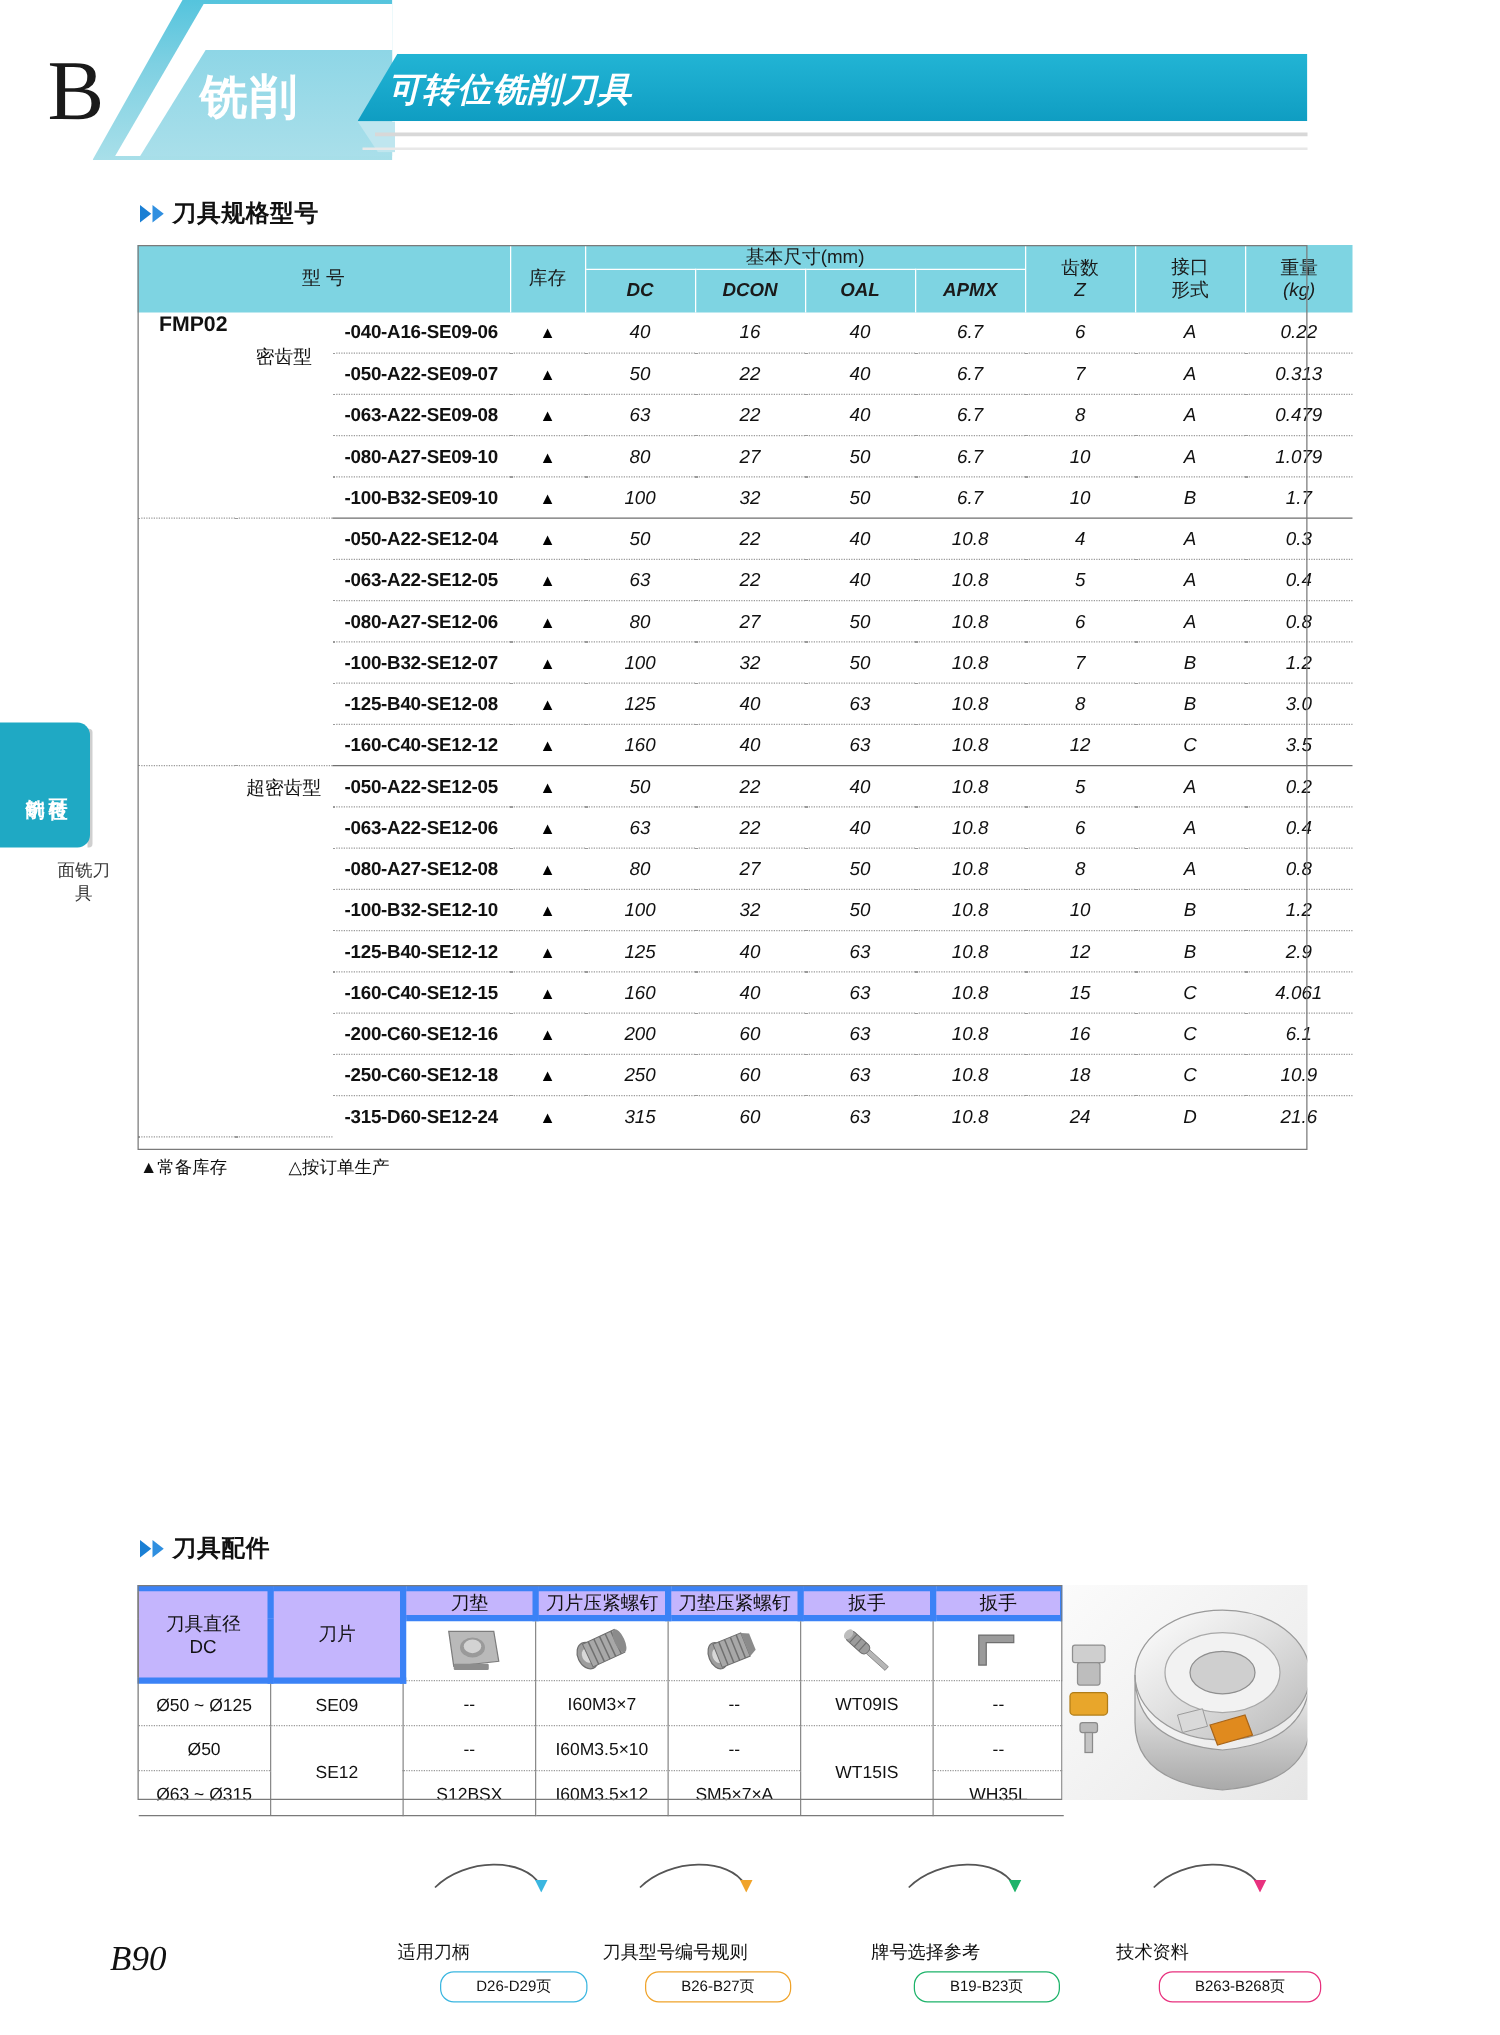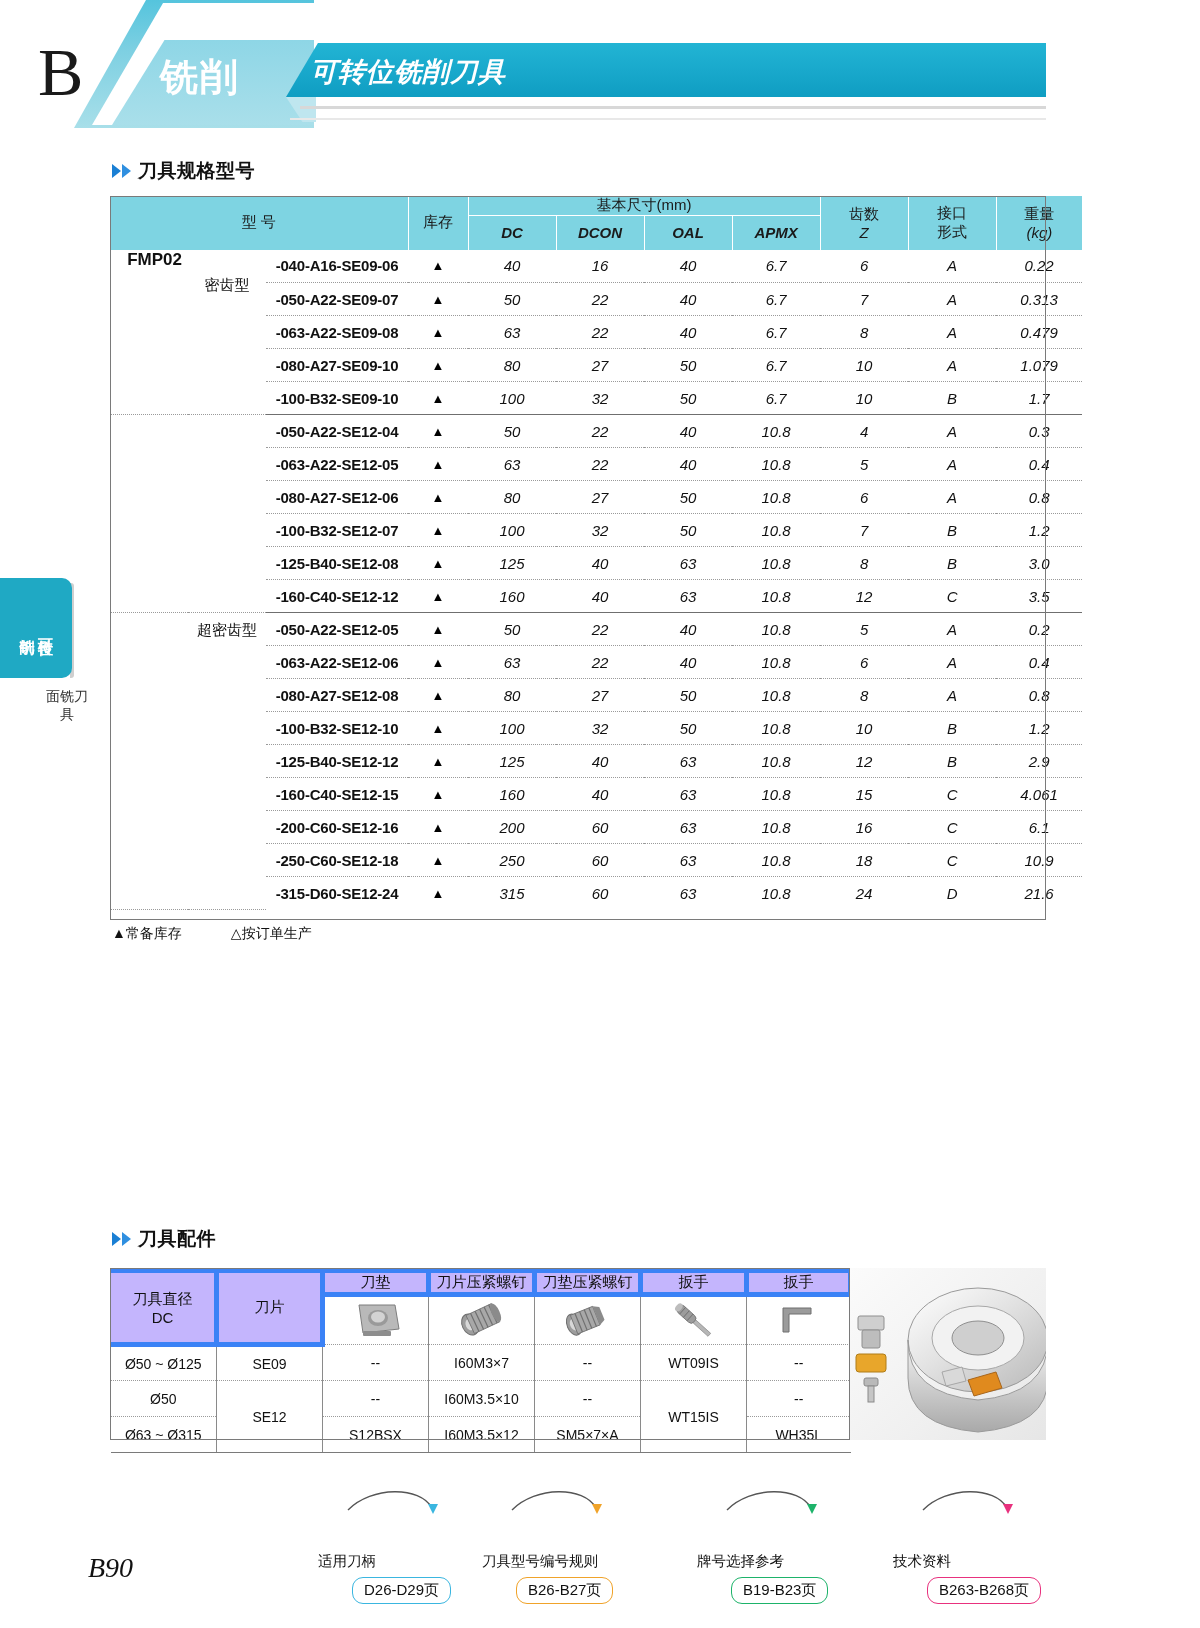--- a/index.html
+++ b/index.html
@@ -168,22 +168,22 @@
   .photo {
     position: absolute; left: 850px; top: 1268px; width: 196px; height: 172px;
     background: linear-gradient(135deg,#fbfbfb 0%,#f0f0f0 60%,#e6e6e6 100%);
     overflow: hidden;
   }
 
   
   .flink { position: absolute; }
   .flink .lbl { font-size: 14.5px; color: #111; white-space: nowrap; margin-top: 40px; }
   .flink .pill {
-    margin-top: 6px; display: inline-block; padding: 3px 11px;
-    border-radius: 11px; font-size: 15px; background: #ffffff;
+    margin-top: 6px; display: inline-block; padding: 3px 28px;
+    border-radius: 11px; font-size: 12px; background: #ffffff;
     white-space: nowrap;
   }
   .page-no {
     position: absolute; left: 88px; top: 1552px;
     font-family: "Liberation Serif", serif; font-style: italic;
     font-size: 28px; color: #111;
   }
 </style>
 </head>
 <body>

